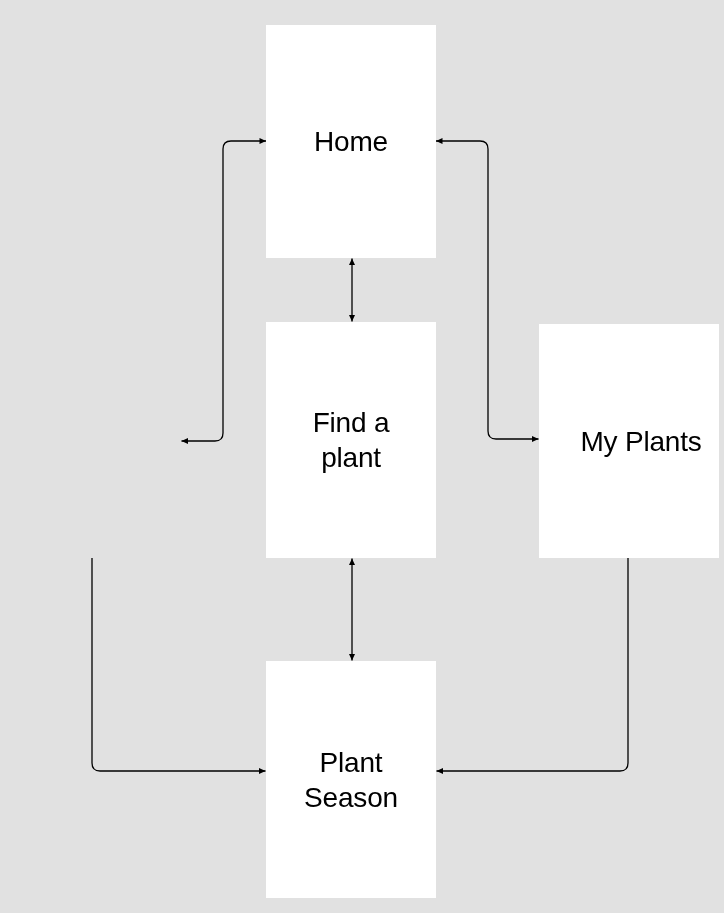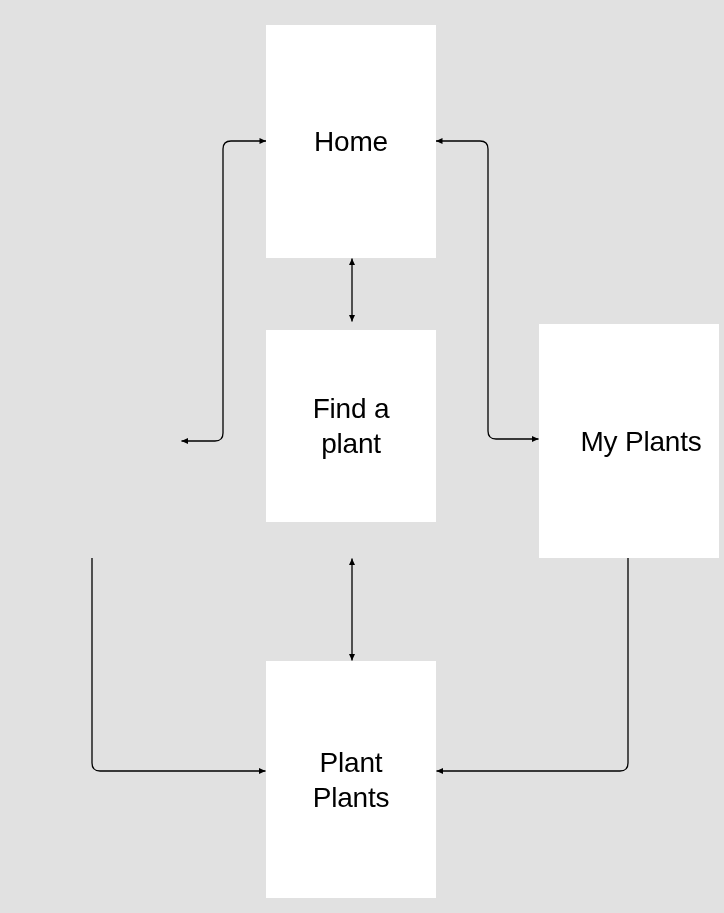--- a/index.html
+++ b/index.html
@@ -48,21 +48,21 @@
     line-height: 35px;
     color: var(--text-color, #000000);
     text-align: center;
     letter-spacing: -0.2px;
   }
   .label-line {
     display: block;
   }
   .node-home        { left: 266px; top:  25px; width: 170px; height: 233px; }
   .node-season      { left:  11px; top: 324px; width: 170px; height: 234px; }
-  .node-find        { left: 266px; top: 330px; width: 170px; height: 192px; }
+  .node-find        { left: 266px; top: 322px; width: 170px; height: 236px; }
   .node-myplants    { left: 539px; top: 324px; width: 156px; height: 234px; padding-left: 24px; }
   .node-details     { left: 266px; top: 661px; width: 170px; height: 237px; }
 </style>
 </head>
 <body>
 
 <div class="canvas">
 
   <svg class="connectors" viewBox="0 0 724 913" xmlns="http://www.w3.org/2000/svg">
     <defs>
@@ -109,17 +109,17 @@
 
   <div class="node node-myplants">
     <div class="node-label">
       <span class="label-line">My Plants</span>
     </div>
   </div>
 
   <div class="node node-details">
     <div class="node-label">
       <span class="label-line">Plant</span>
-      <span class="label-line">Plants</span>
+      <span class="label-line">Season</span>
     </div>
   </div>
 
 </div>
 
 </body></html>

